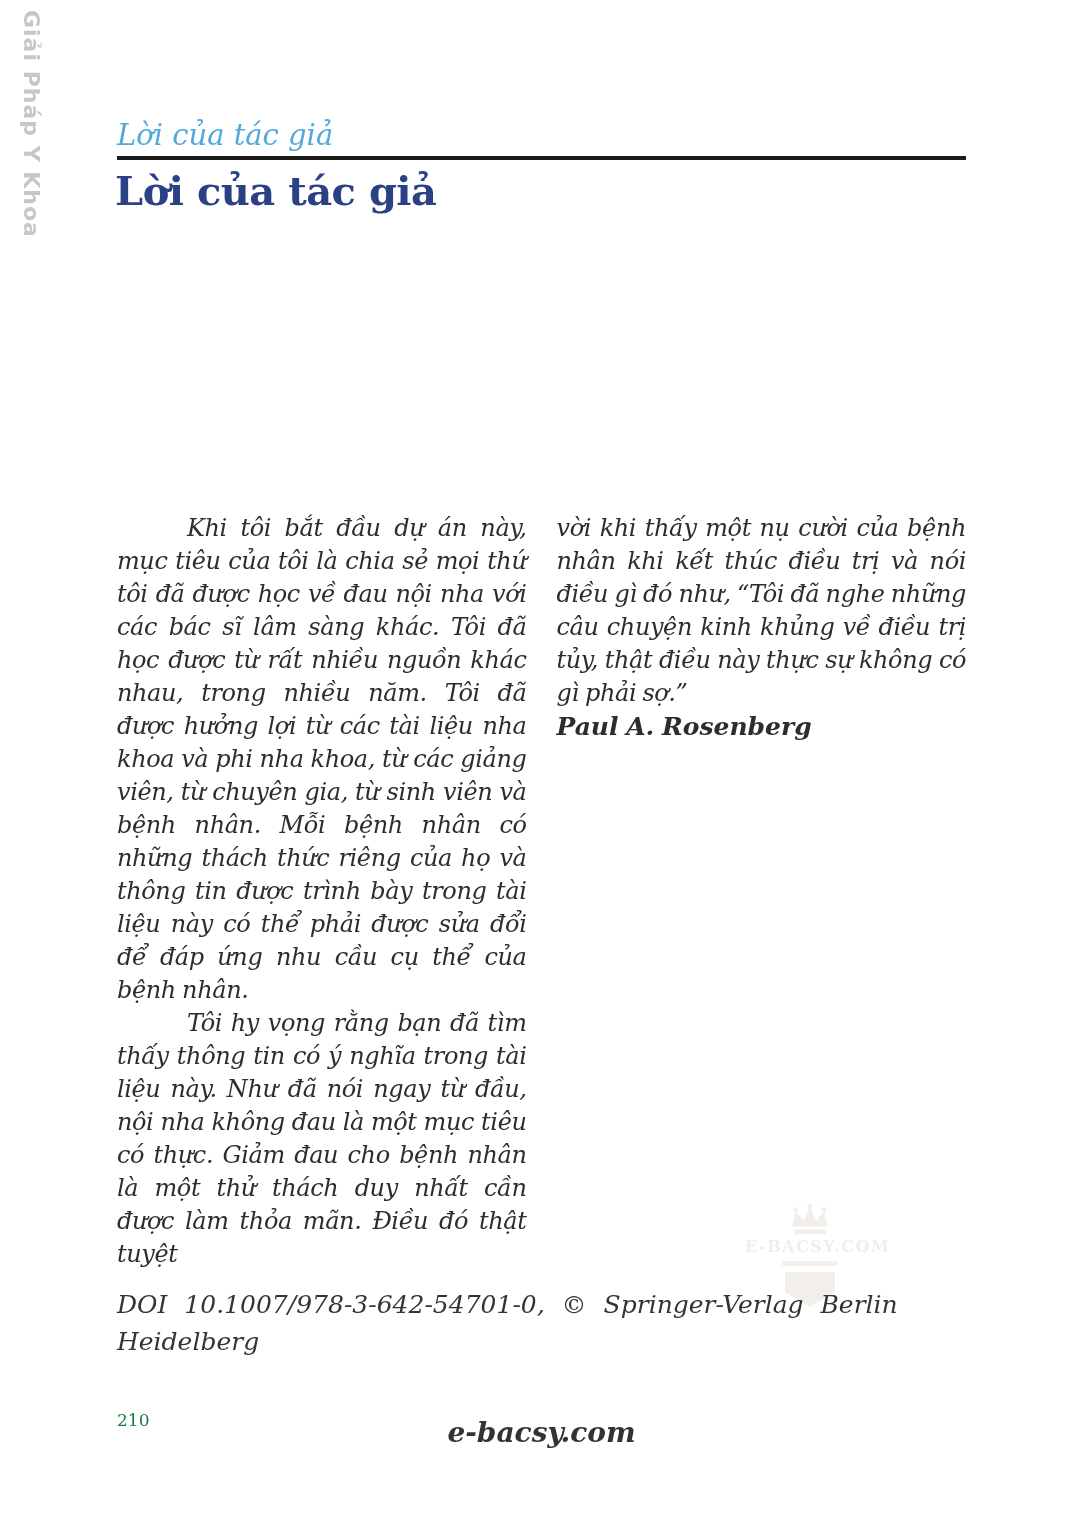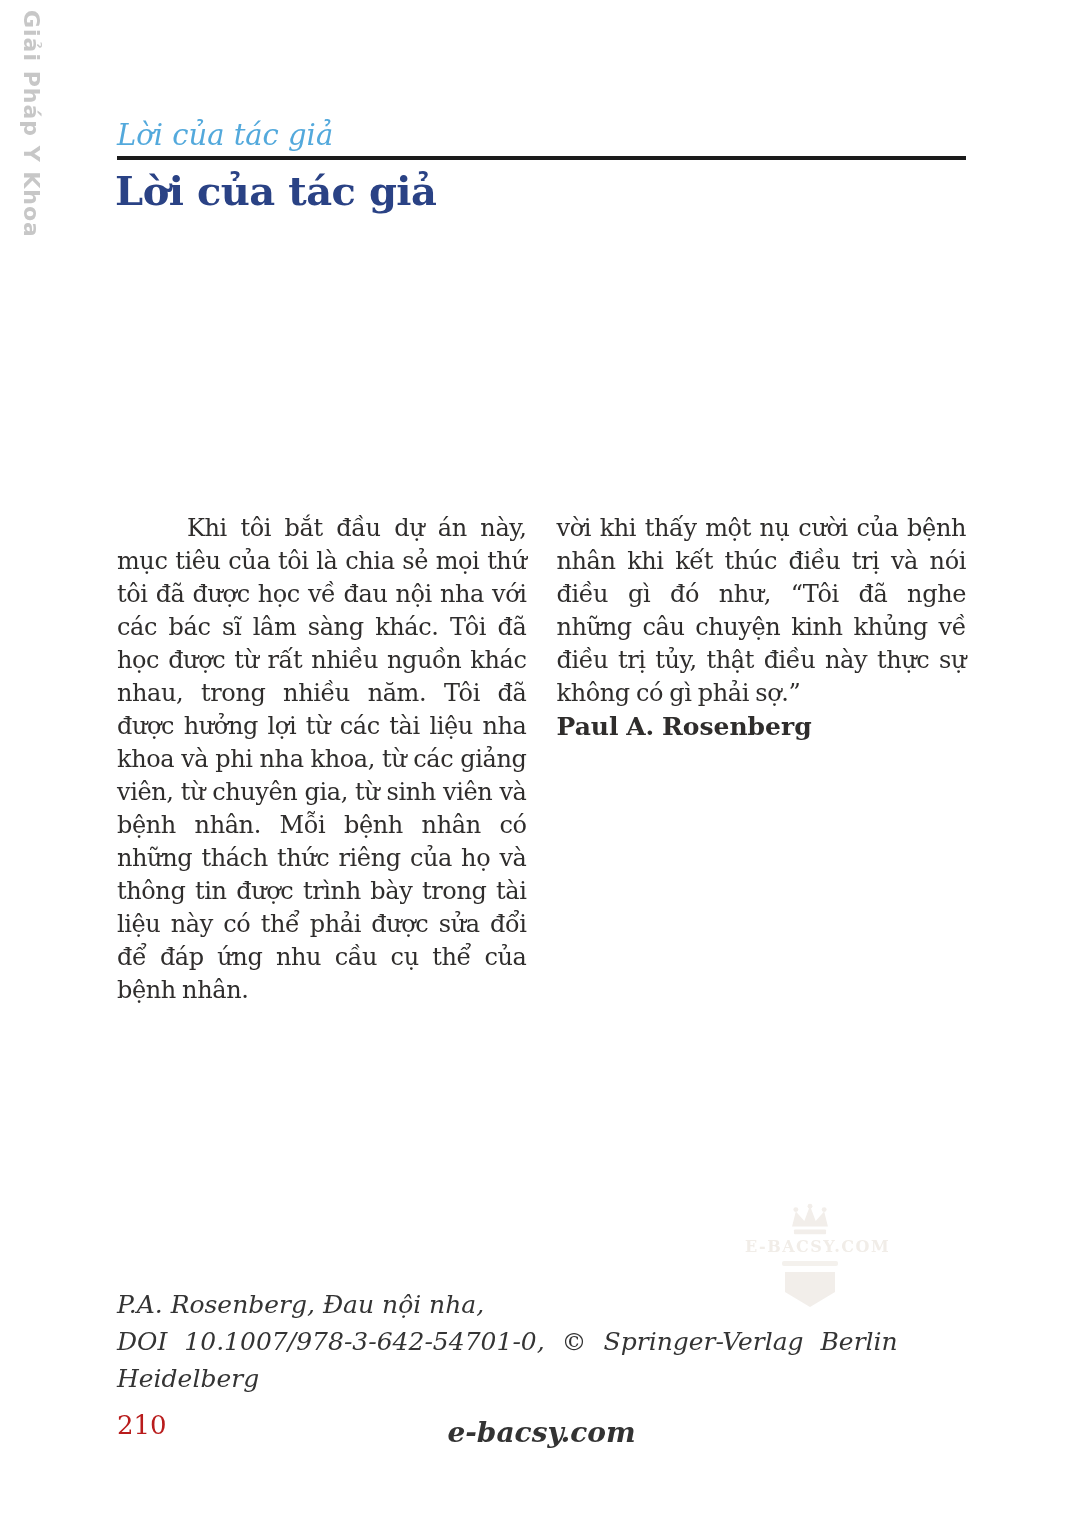--- a/index.html
+++ b/index.html
@@ -38,21 +38,21 @@
     position:absolute;left:115px;top:167px;
     font-weight:bold;
     font-size:40px;
     color:#2a4285;
     letter-spacing:-0.5px;
   }
   
   .columns{
     position:absolute;left:117px;top:512px;
     width:849px;
-    display:flex;gap:30px;
+    display:flex;gap:30px;font-style:italic;
   }
   .col{
     flex:1 1 0;
     font-size:24px;
     line-height:33px;
     color:#2f2d2c;
     text-align:justify;
     letter-spacing:-0.4px;
     word-spacing:-1px;
   }
@@ -90,21 +90,21 @@
     position:absolute;left:117px;top:1286px;
     width:849px;
     font-style:italic;
     font-size:25px;
     line-height:37px;
     color:#343434;
   }
   .citation .spread{word-spacing:9px;font-style:italic;}
   .page-number{
     position:absolute;left:117px;top:1410px;
-    font-size:26px;color:#b91c1c;
+    font-size:17px;color:#15803d;
   }
   .site-footer{
     position:absolute;left:117px;top:1416px;
     width:849px;text-align:center;
     font-weight:bold;font-style:italic;
     font-size:28px;color:#333333;
   }
 </style>
 </head>
 <body>
@@ -115,20 +115,21 @@
 
   <div class="running-header">Lời của tác giả</div>
 
   <div class="header-rule"></div>
 
   <h1 class="page-title" style="margin:0;">Lời của tác giả</h1>
 
   <div class="columns">
     <div class="col">
       <p class="indent">Khi tôi bắt đầu dự án này, mục tiêu của tôi là chia sẻ mọi thứ tôi đã được học về đau nội nha với các bác sĩ lâm sàng khác. Tôi đã học được từ rất nhiều nguồn khác nhau, trong nhiều năm. Tôi đã được hưởng lợi từ các tài liệu nha khoa và phi nha khoa, từ các giảng viên, từ chuyên gia, từ sinh viên và bệnh nhân. Mỗi bệnh nhân có những thách thức riêng của họ và thông tin được trình bày trong tài liệu này có thể phải được sửa đổi để đáp ứng nhu cầu cụ thể của bệnh nhân.</p>
+      <p class="indent">Tôi hy vọng rằng bạn đã tìm thấy thông tin có ý nghĩa trong tài liệu này. Như đã nói ngay từ đầu, nội nha không đau là một mục tiêu có thực. Giảm đau cho bệnh nhân là một thử thách duy nhất cần được làm thỏa mãn. Điều đó thật tuyệt</p>
     </div>
     <div class="col">
       <p>vời khi thấy một nụ cười của bệnh nhân khi kết thúc điều trị và nói điều gì đó như, “Tôi đã nghe những câu chuyện kinh khủng về điều trị tủy, thật điều này thực sự không có gì phải sợ.”</p>
       <p class="author-line">Paul A. Rosenberg</p>
     </div>
   </div>
 
   <div class="watermark">
     <svg width="46" height="34" viewBox="0 0 48 36">
       <g fill="#f2eeea">
@@ -140,21 +141,20 @@
       </g>
     </svg>
     <div class="wm-text">E-BACSY.COM</div>
     <div class="wm-subbar"></div>
     <svg width="54" height="36" viewBox="0 0 54 36">
       <path fill="#f2eeea" d="M2 0 H52 V20 L27 35 L2 20 Z"></path>
     </svg>
   </div>
 
   <div class="citation">
-    <div>P.A. Rosenberg, Đau nội nha,</div>
     <div class="spread">DOI 10.1007/978-3-642-54701-0, © Springer-Verlag Berlin Heidelberg</div>
   </div>
 
   <div class="page-number">210</div>
 
   <div class="site-footer">e-bacsy.com</div>
 
 </div>
 
 </body></html>

